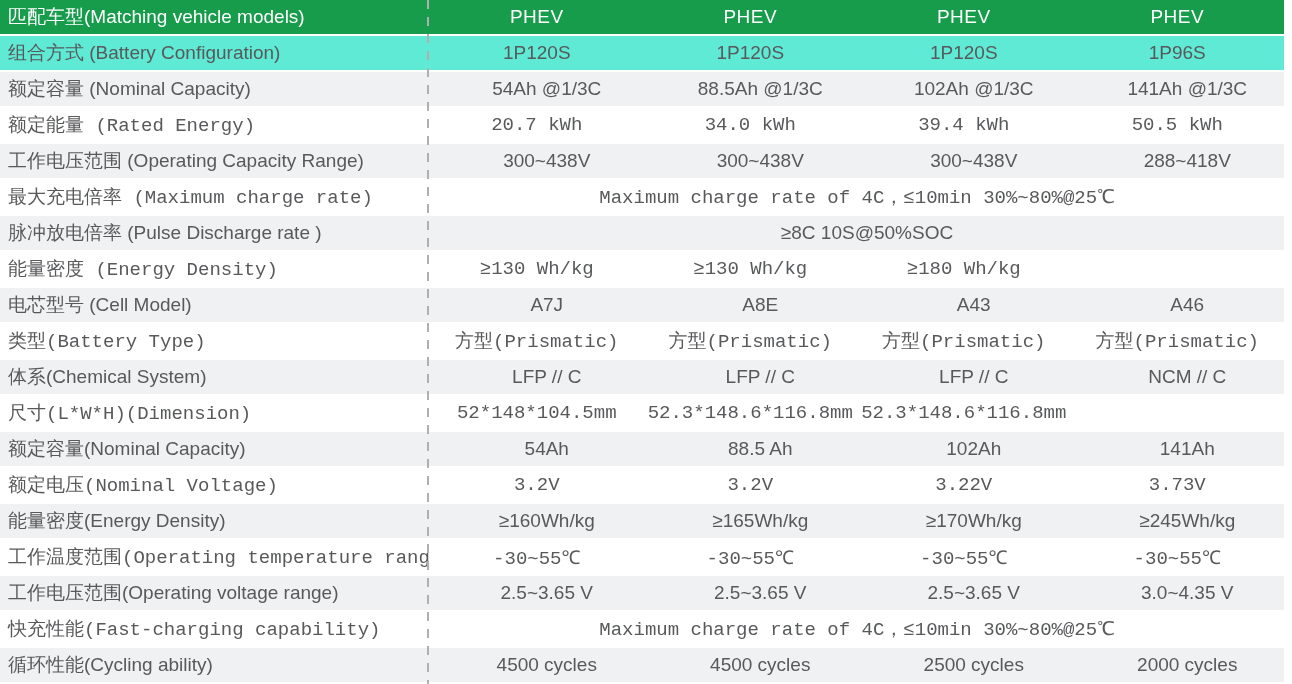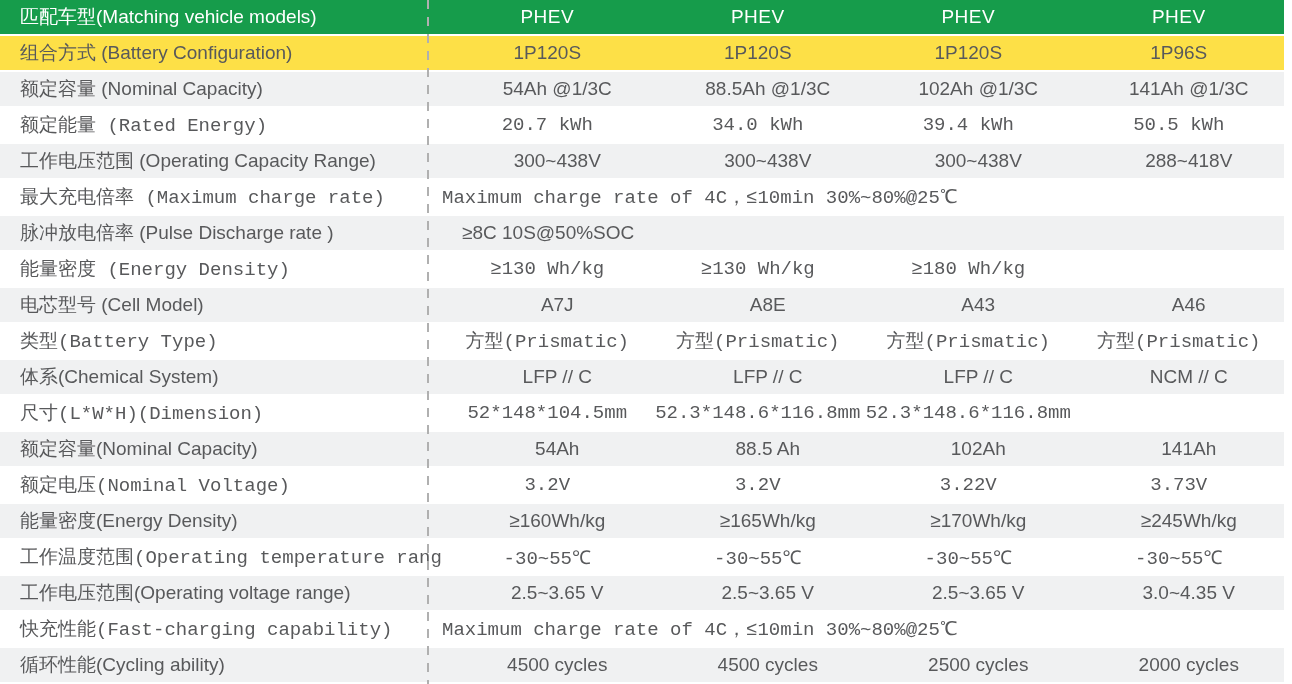--- a/index.html
+++ b/index.html
@@ -17,24 +17,23 @@
     left: 0;
     width: 1284px;
     height: 684px;
   }
   .row {
     display: grid;
     grid-template-columns: 430px repeat(4, 1fr);
     height: 34px;
     margin-bottom: 2px;
     align-items: center;
-    padding-left: 12px;
   }
   .row-header { background: #169c4b; }
-  .row-dark   { background: #fde047; }
+  .row-dark   { background: #5eead4; }
   .row-light  { background: #f0f1f2; gap: 20px; }
   .row-white  { background: #ffffff; font-family: Liberation Mono, monospace; }
 
   .label-cell {
     padding-left: 8px;
     font-size: 19px;
     color: #58595b;
     white-space: nowrap;
     overflow: hidden;
   }
@@ -45,20 +44,21 @@
     color: #58595b;
     text-align: center;
     white-space: nowrap;
   }
   .row-header .value-cell { color: #ffffff; letter-spacing: 0.5px; }
 
   .span-cell {
     grid-column: 2 / 6;
     font-size: 19px;
     color: #58595b;
+    text-align: center;
     white-space: nowrap;
   }
 
   .column-divider {
     position: absolute;
     top: 0;
     left: 427px;
     width: 2px;
     height: 684px;
     background: repeating-linear-gradient(

